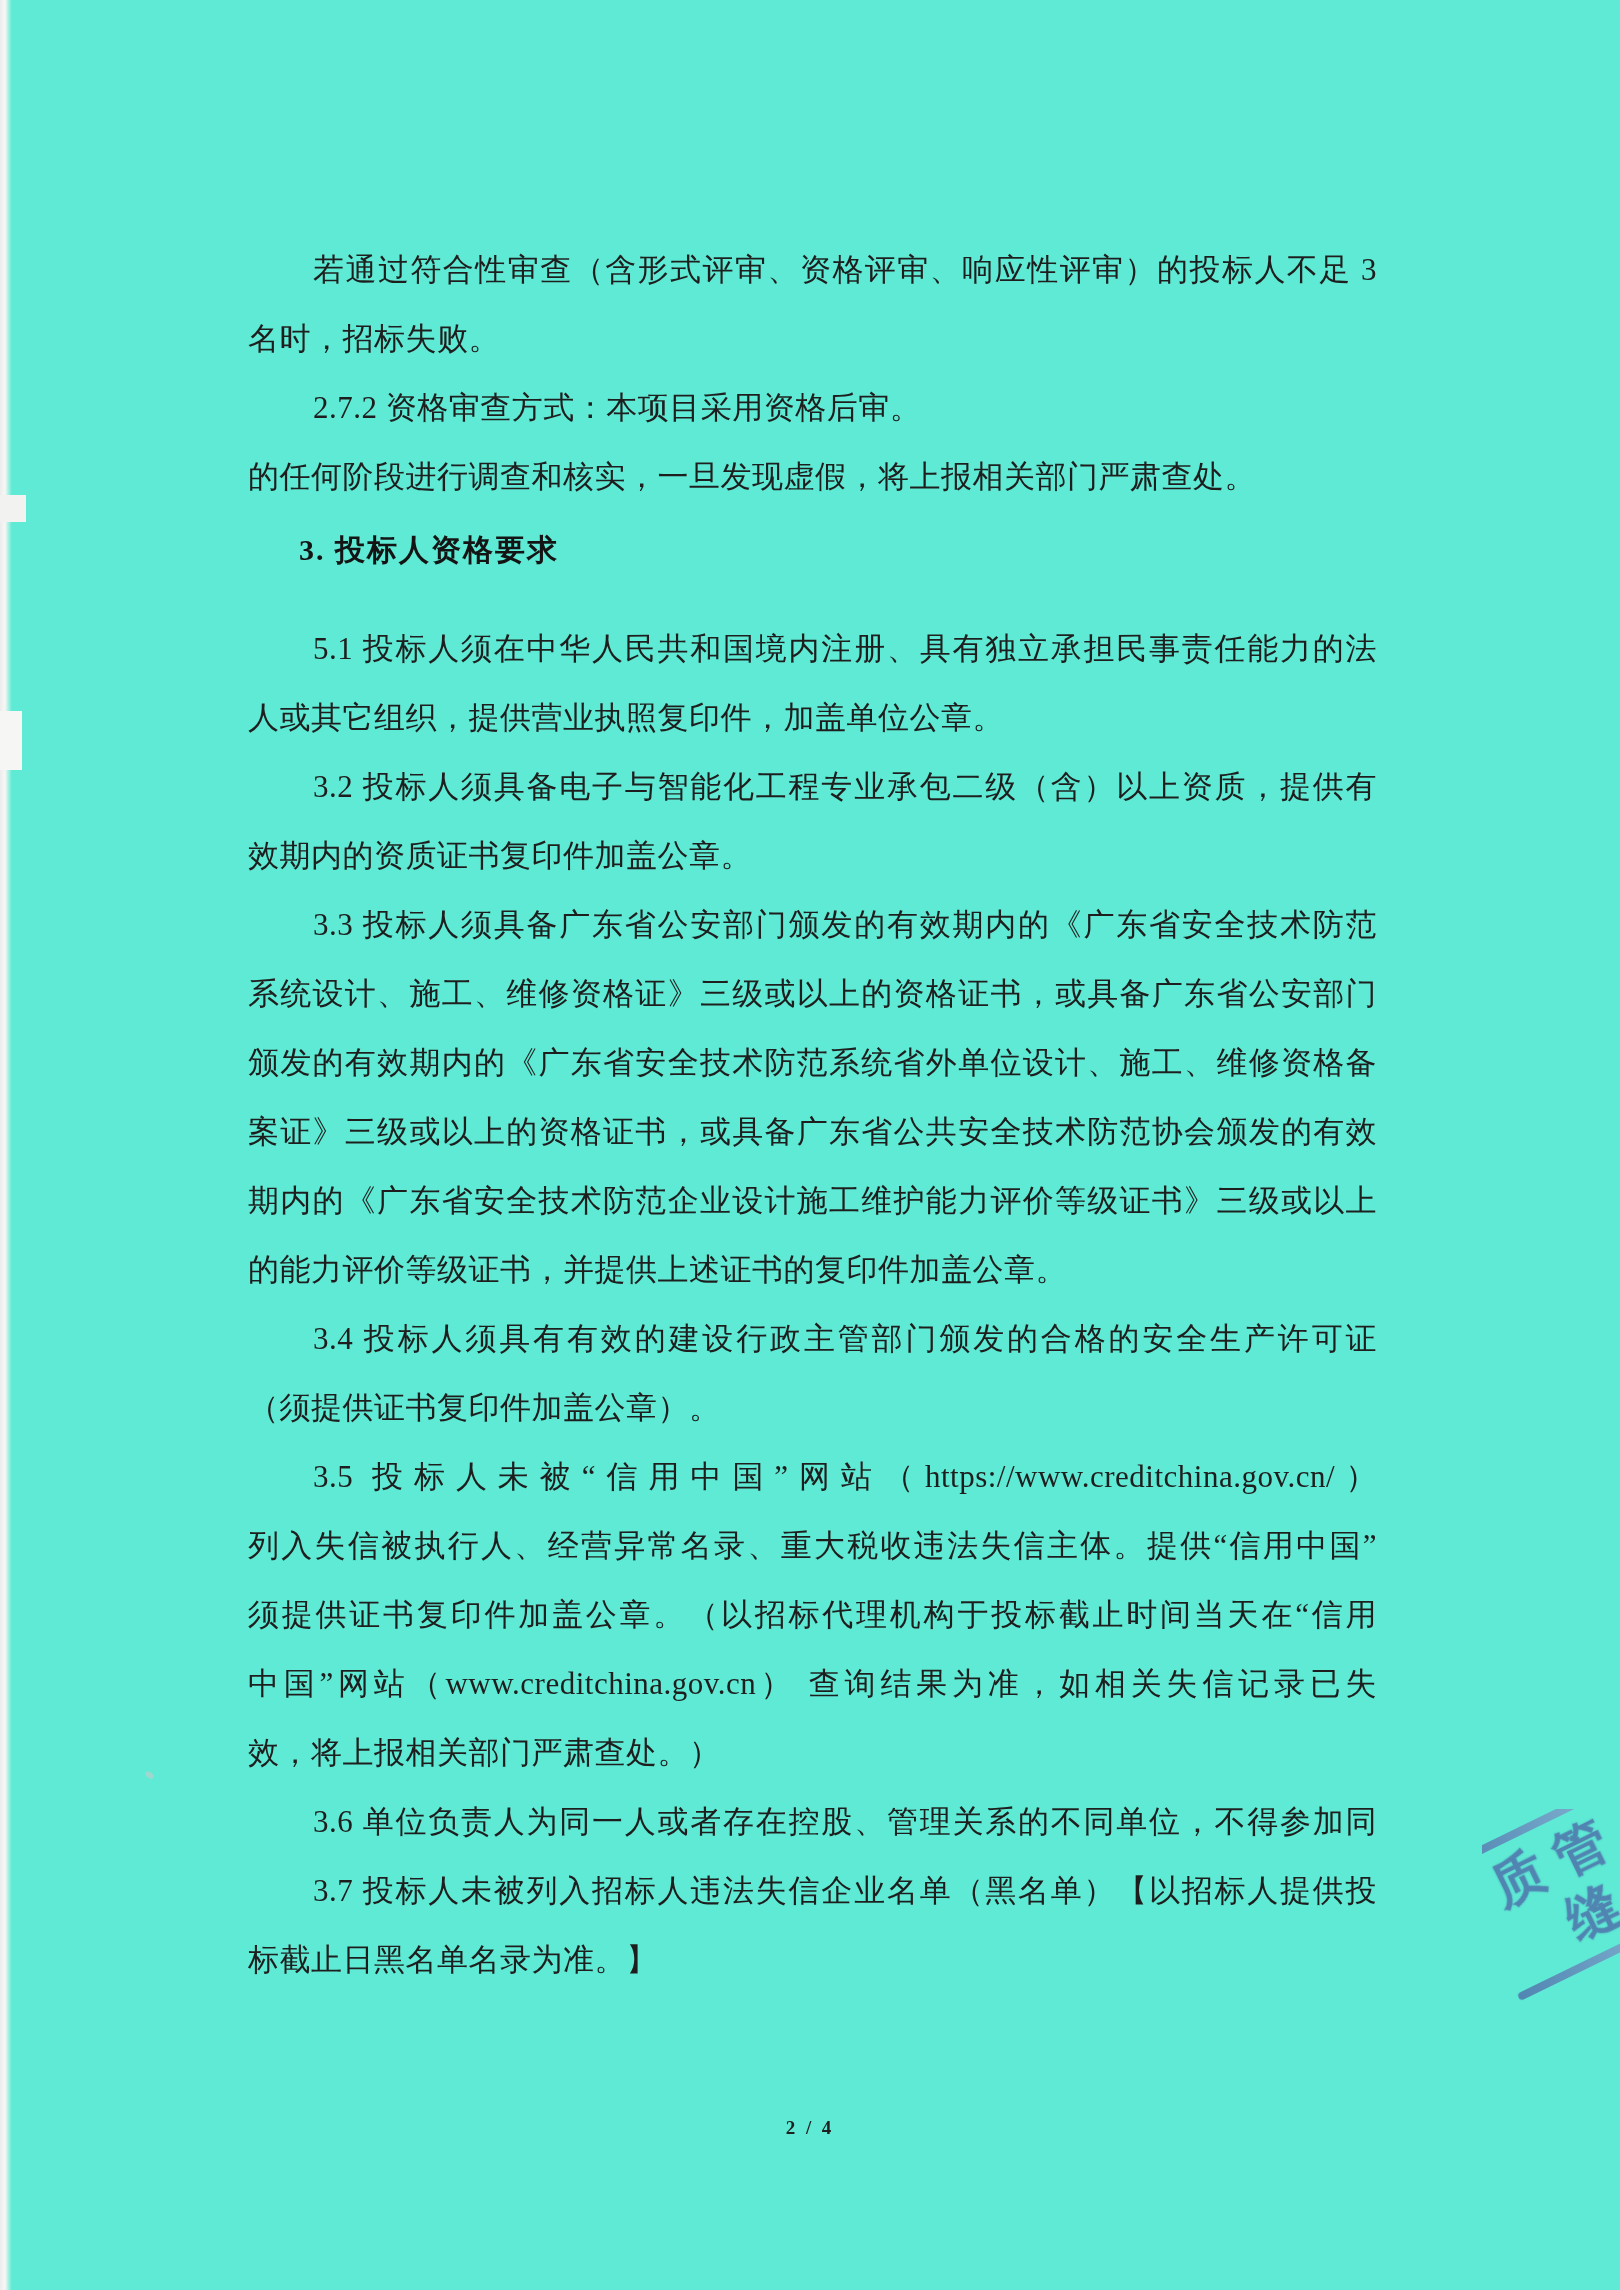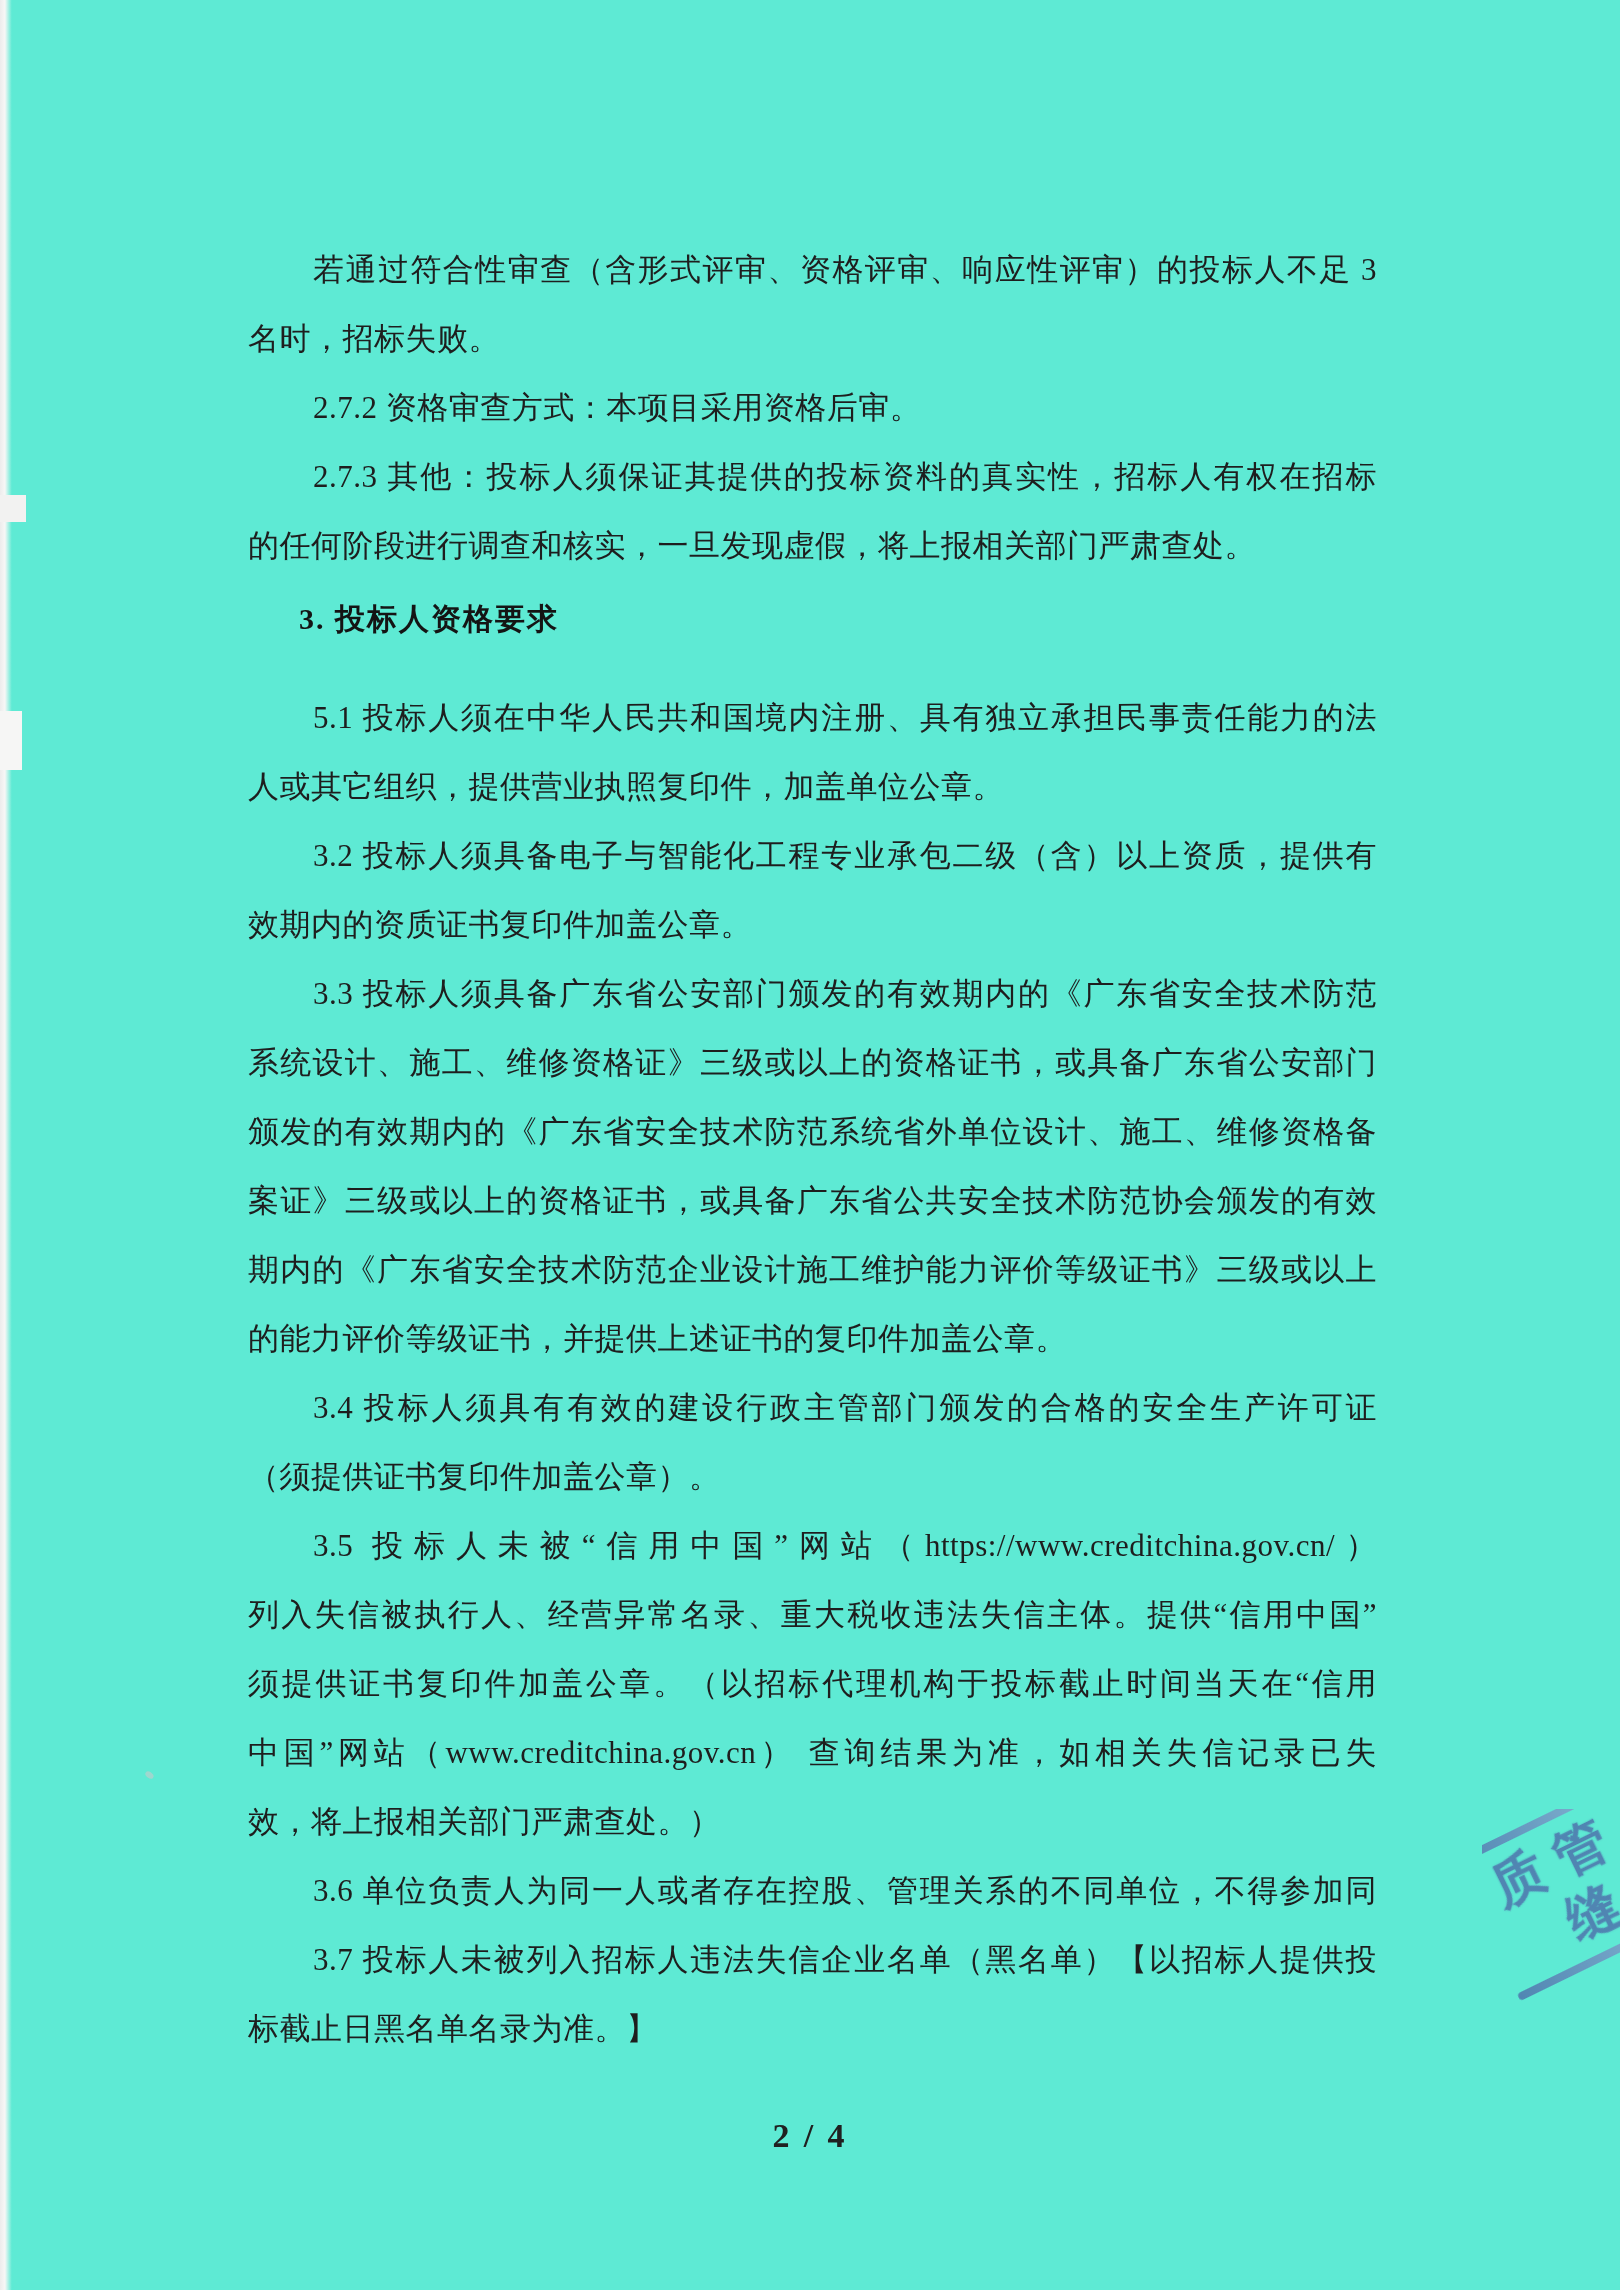--- a/index.html
+++ b/index.html
@@ -55,21 +55,21 @@
     line-height: 57px;
     font-weight: 700;
     color: #141414;
     letter-spacing: 2px;
   }
 
   .footer {
     position: absolute;
     left: 0; top: 2117px; width: 100%;
     text-align: center;
-    font-size: 34px;
+    font-size: 19px;
     font-weight: 700;
     letter-spacing: 2.9px;
     color: #202020;
   }
 
   
   .stamp {
     position: absolute;
     left: 1482px; top: 1809px;
     width: 138px; height: 251px;
@@ -107,21 +107,20 @@
   <div class="scan-edge"></div>
   <div class="smudge a"></div>
   <div class="smudge b"></div>
   <div class="speck"></div>
 
   <div class="content">
     <div>
         <div class="line indent fill">若通过符合性审查（含形式评审、资格评审、响应性评审）的投标人不足 3</div>
         <div class="line">名时，招标失败。</div>
         <div class="line indent">2.7.2 资格审查方式：本项目采用资格后审。</div>
-        <div class="line indent fill">2.7.3 其他：投标人须保证其提供的投标资料的真实性，招标人有权在招标</div>
         <div class="line">的任何阶段进行调查和核实，一旦发现虚假，将上报相关部门严肃查处。</div>
       </div>
 
     <h2 class="heading">3. 投标人资格要求</h2>
 
     <div>
         <div class="line indent fill">5.1 投标人须在中华人民共和国境内注册、具有独立承担民事责任能力的法</div>
         <div class="line">人或其它组织，提供营业执照复印件，加盖单位公章。</div>
         <div class="line indent fill">3.2 投标人须具备电子与智能化工程专业承包二级（含）以上资质，提供有</div>
         <div class="line">效期内的资质证书复印件加盖公章。</div>

